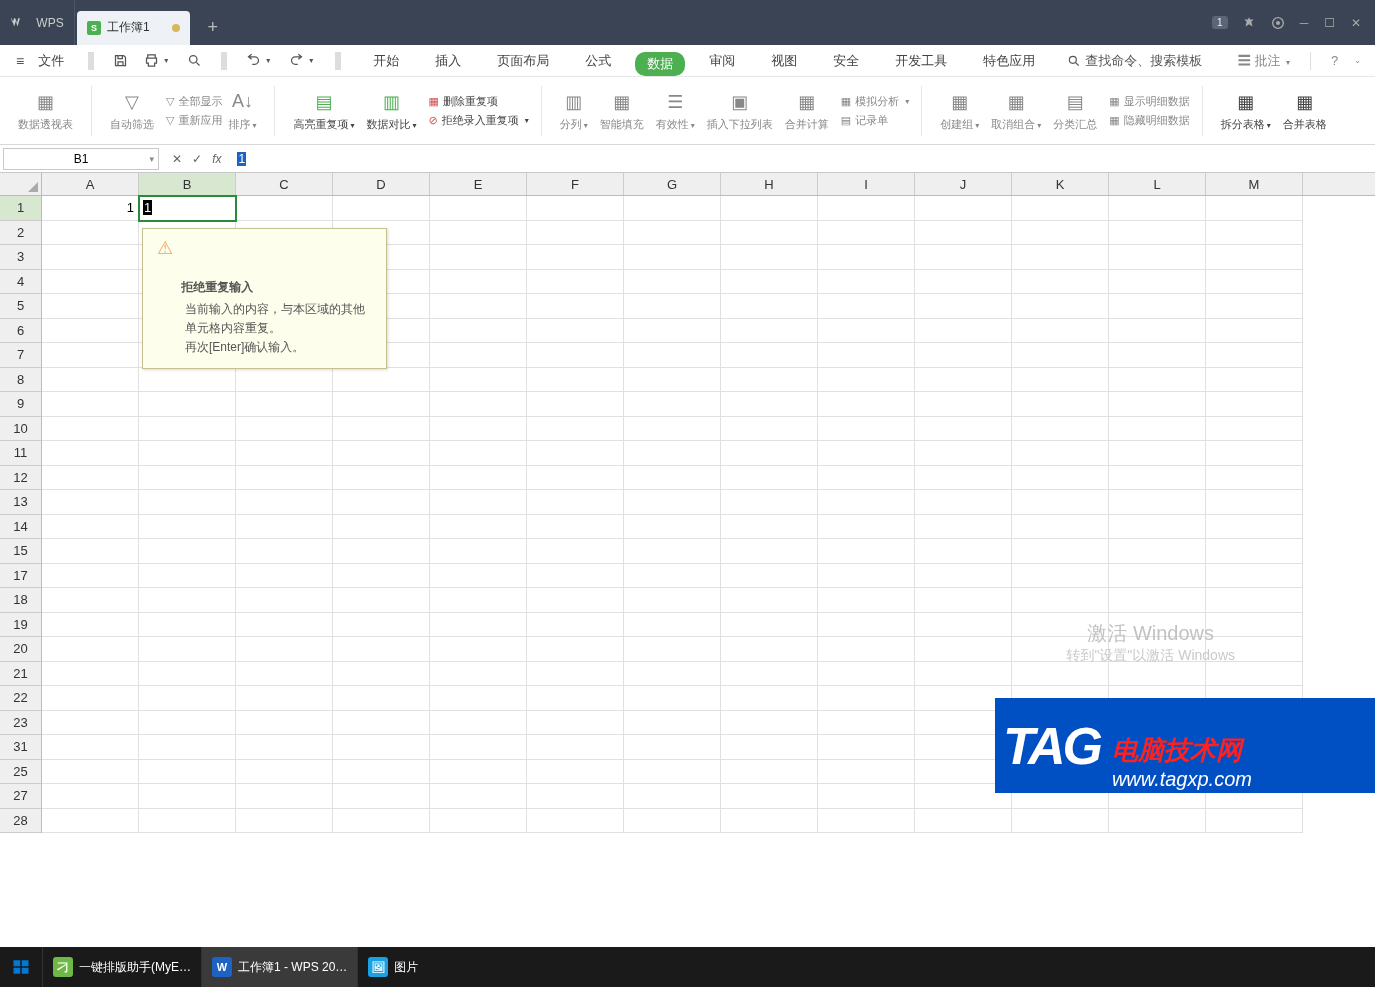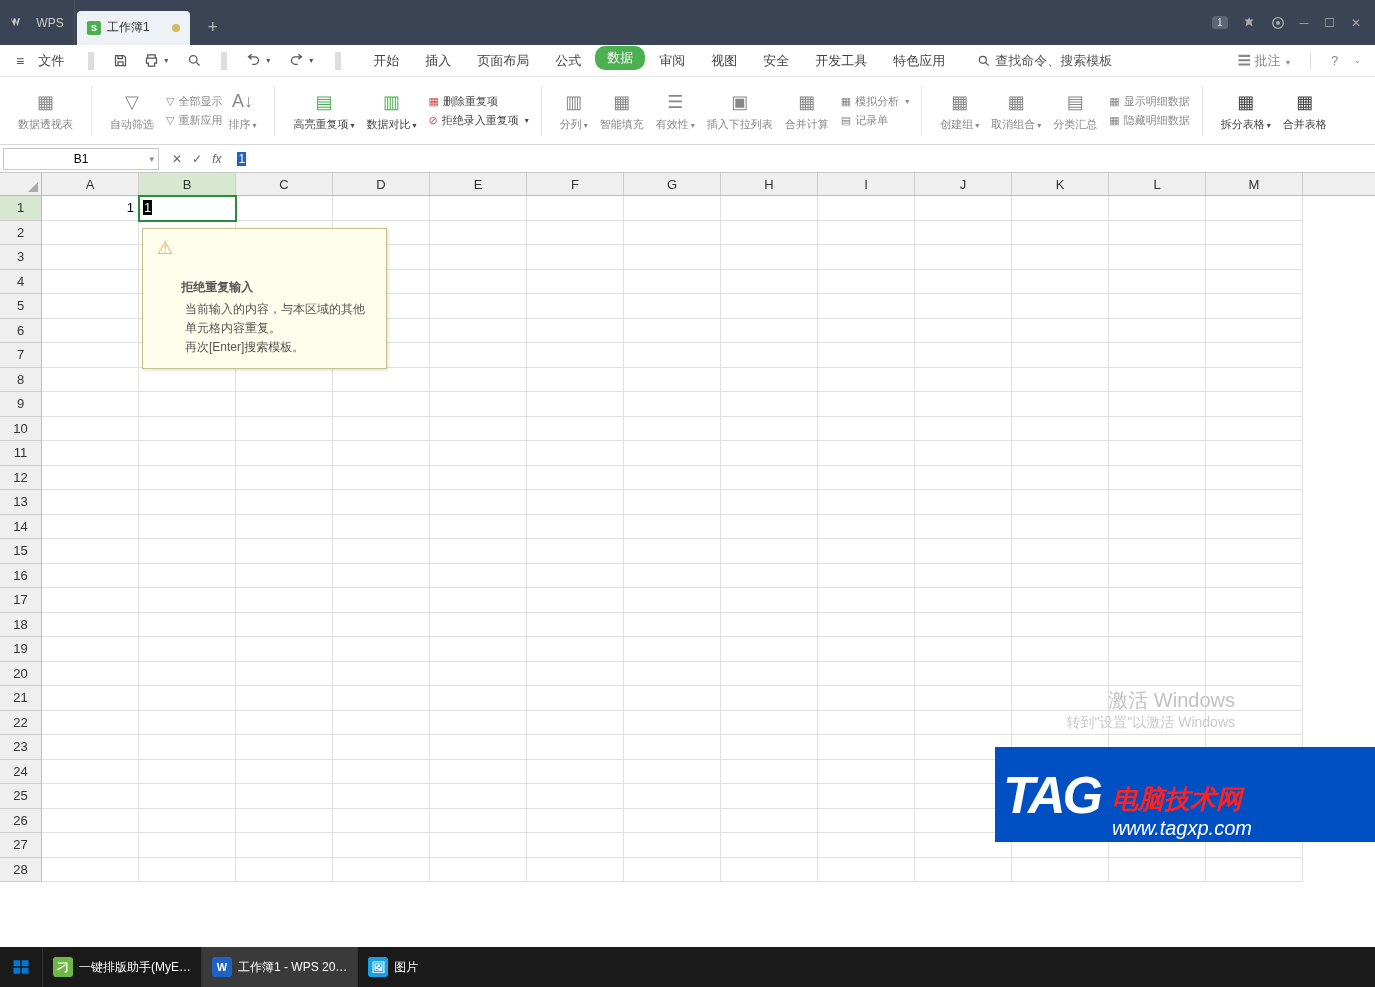--- a/index.html
+++ b/index.html
@@ -19,21 +19,21 @@
 .win-ctrl { display:flex; gap:16px; align-items:center; }
 
 
 .menubar { background: #fff; height: 32px; display: flex; align-items: center; font-size: 13px; border-bottom: 1px solid #e6e6e6; }
 .menubar-left { display:flex; align-items:center; gap:2px; padding-left:10px;}
 .menu-burger { font-size: 14px; color:#555; padding: 4px 6px;}
 .menu-file { padding: 4px 6px; color:#444;}
 .menu-icons { display:flex; align-items:center; gap:10px; margin-left:10px; margin-right:12px; color:#555;}
 .menu-icons span { padding: 3px; display:flex; align-items:center;}
 .menu-sep { width:1px; height:18px; background:#ddd; margin: 0 6px;}
-.menu-items { display:flex; align-items:flex-start; gap: 2px; }
+.menu-items { display:flex; align-items:flex-end; gap: 12px; }
 .menu-item { padding: 6px 12px; color: #444; cursor:pointer;}
 .menu-item.active { background: #4caf50; color: #fff; border-radius: 10px; padding: 3px 12px;}
 .menu-search { margin-left: 18px; display:flex; align-items:center; gap:4px; color:#555;}
 .menubar-right { margin-left:auto; display:flex; align-items:center; gap:14px; padding-right:14px; color:#888;}
 
 
 .ribbon { background: #fff; height: 68px; display: flex; align-items: center; border-bottom: 1px solid #d8d8d8; font-size: 12px; color:#888; }
 .ribbon-group { display:flex; align-items:center; padding: 0 12px; height: 100%; }
 .ribbon-sep { width:1px; height:50px; background:#e6e6e6;}
 .rbtn { display:flex; flex-direction:column; align-items:center; gap:3px; padding:4px 6px; color:#888;}
@@ -69,21 +69,21 @@
 .cell.active .cursor{background:#000;color:#fff; padding:0 1px;}
 
 
 .tooltip { position:absolute; background:#fdfeeb; border:1px solid #c4c28f; padding:10px 14px; font-size:12px; color:#333; width:245px; box-shadow:1px 1px 3px rgba(0,0,0,0.15);}
 .tooltip .t-head{display:flex; gap:8px; margin-bottom:4px;}
 .tooltip .warn-icon{color:#f5a05a; font-size:18px; line-height:1;}
 .tooltip .t-title{font-weight:bold; color:#555;margin-top:40px;}
 .tooltip .t-body{color:#555; line-height:1.6; padding-left:28px;}
 
 
-.watermark{position:absolute; right:140px; bottom:150px; text-align:right; color:#cacaca; font-size:14px;}
+.watermark{position:absolute; right:140px; bottom:168px; text-align:center; color:#cacaca; font-size:14px;}
 .watermark .w1{font-size:20px; color:#c2c2c2;}
 
 
 .tag-overlay{position:absolute; right:0; bottom:40px; width:380px; height:95px; background:#0050c3; display:flex; align-items:center; padding:8px; gap:12px;}
 .tag-overlay .tag{color:#fff; font-size:52px; font-weight:900; font-style:italic; letter-spacing:-3px;}
 .tag-overlay .txt{display:flex;flex-direction:column;}
 .tag-overlay .txt1{color:#ff2020; font-size:26px; font-weight:bold; font-style:italic;margin-top:32px;}
 .tag-overlay .txt2{color:#fff; font-size:20px; font-style:italic;}
 
 
@@ -593,36 +593,20 @@
         <div class="cell"></div>
         <div class="cell"></div>
         <div class="cell"></div>
         <div class="cell"></div>
         <div class="cell"></div>
         <div class="cell"></div>
         <div class="cell"></div>
         <div class="cell"></div>
       </div>
       <div class="row">
-        <div class="row-h">16</div>
-        <div class="cell"></div>
-        <div class="cell"></div>
-        <div class="cell"></div>
-        <div class="cell"></div>
-        <div class="cell"></div>
-        <div class="cell"></div>
-        <div class="cell"></div>
-        <div class="cell"></div>
-        <div class="cell"></div>
-        <div class="cell"></div>
-        <div class="cell"></div>
-        <div class="cell"></div>
-        <div class="cell"></div>
-      </div>
-      <div class="row">
         <div class="row-h">17</div>
         <div class="cell"></div>
         <div class="cell"></div>
         <div class="cell"></div>
         <div class="cell"></div>
         <div class="cell"></div>
         <div class="cell"></div>
         <div class="cell"></div>
         <div class="cell"></div>
         <div class="cell"></div>
@@ -721,53 +705,37 @@
         <div class="cell"></div>
         <div class="cell"></div>
         <div class="cell"></div>
         <div class="cell"></div>
         <div class="cell"></div>
         <div class="cell"></div>
         <div class="cell"></div>
         <div class="cell"></div>
       </div>
       <div class="row">
-        <div class="row-h">24</div>
+        <div class="row-h">31</div>
         <div class="cell"></div>
         <div class="cell"></div>
         <div class="cell"></div>
         <div class="cell"></div>
         <div class="cell"></div>
         <div class="cell"></div>
         <div class="cell"></div>
         <div class="cell"></div>
         <div class="cell"></div>
         <div class="cell"></div>
         <div class="cell"></div>
         <div class="cell"></div>
         <div class="cell"></div>
       </div>
       <div class="row">
         <div class="row-h">25</div>
-        <div class="cell"></div>
-        <div class="cell"></div>
-        <div class="cell"></div>
-        <div class="cell"></div>
-        <div class="cell"></div>
-        <div class="cell"></div>
-        <div class="cell"></div>
-        <div class="cell"></div>
-        <div class="cell"></div>
-        <div class="cell"></div>
-        <div class="cell"></div>
-        <div class="cell"></div>
-        <div class="cell"></div>
-      </div>
-      <div class="row">
-        <div class="row-h">26</div>
         <div class="cell"></div>
         <div class="cell"></div>
         <div class="cell"></div>
         <div class="cell"></div>
         <div class="cell"></div>
         <div class="cell"></div>
         <div class="cell"></div>
         <div class="cell"></div>
         <div class="cell"></div>
         <div class="cell"></div>
@@ -809,21 +777,21 @@
       </div>
     </div>
 
   <div class="tooltip" style="left:142px; top:55px;">
     <div class="t-head">
       <span class="warn-icon">⚠</span>
       <span class="t-title">拒绝重复输入</span>
     </div>
     <div class="t-body">
       <div>当前输入的内容，与本区域的其他单元格内容重复。</div>
-      <div>再次[Enter]搜索模板。</div>
+      <div>再次[Enter]确认输入。</div>
     </div>
   </div>
 
   <div class="watermark">
     <div class="w1">激活 Windows</div>
     <div>转到"设置"以激活 Windows</div>
   </div>
 
   <div class="tag-overlay">
     <div class="tag">TAG</div>

